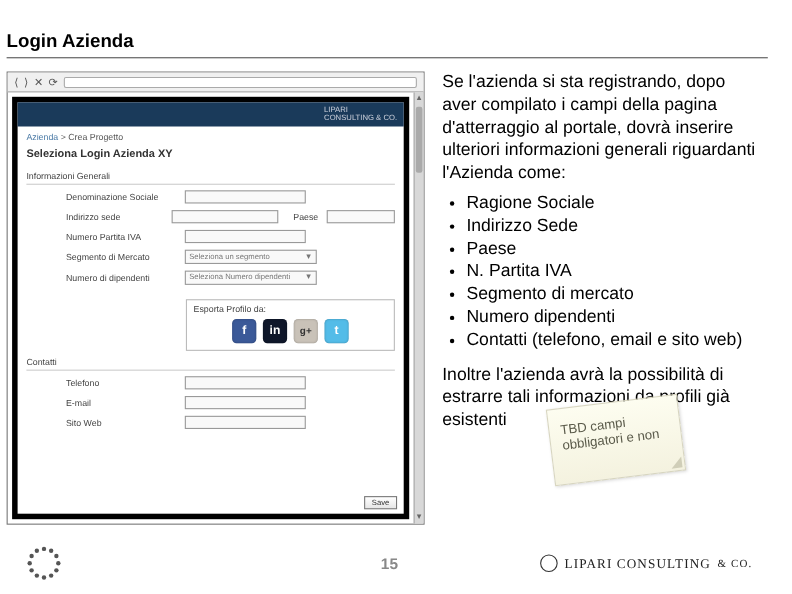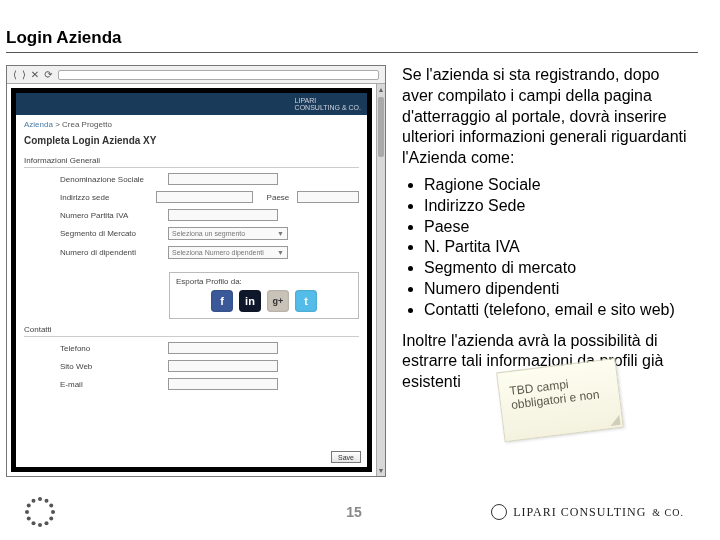--- a/index.html
+++ b/index.html
@@ -241,21 +241,21 @@
         <div class="arr">▼</div>
       </div>
       <div class="wf-body">
         <div class="wf-header">
           <span class="brand">LIPARI
 CONSULTING &amp; CO.</span>
         </div>
         <div class="wf-crumb">
           <span class="lnk">Azienda</span><span> &gt; Crea Progetto</span>
         </div>
-        <div class="wf-h2">Completa Login Azienda XY</div>
+        <div class="wf-h2">Seleziona Login Azienda XY</div>
 
         <div class="wf-section-head">Informazioni Generali</div>
 
         <div class="wf-row">
           <div class="wf-label">Denominazione Sociale</div>
           <div class="wf-input"></div>
         </div>
         <div class="wf-row">
           <div class="wf-label">Indirizzo sede</div>
           <div class="wf-input"></div>
@@ -290,25 +290,25 @@
             <div class="social tw">t</div>
           </div>
         </div>
 
         <div class="wf-section-head">Contatti</div>
         <div class="wf-row">
           <div class="wf-label">Telefono</div>
           <div class="wf-input"></div>
         </div>
         <div class="wf-row">
+          <div class="wf-label">E-mail</div>
+          <div class="wf-input"></div>
+        </div>
+        <div class="wf-row">
           <div class="wf-label">Sito Web</div>
-          <div class="wf-input"></div>
-        </div>
-        <div class="wf-row">
-          <div class="wf-label">E-mail</div>
           <div class="wf-input"></div>
         </div>
 
         <div class="wf-save">Save</div>
       </div>
     </div>
 
     <div class="right-col">
       <p>Se l'azienda si sta registrando, dopo aver compilato i campi della pagina d'atterraggio al portale, dovrà inserire ulteriori informazioni generali riguardanti l'Azienda come:</p>
       <ul>

